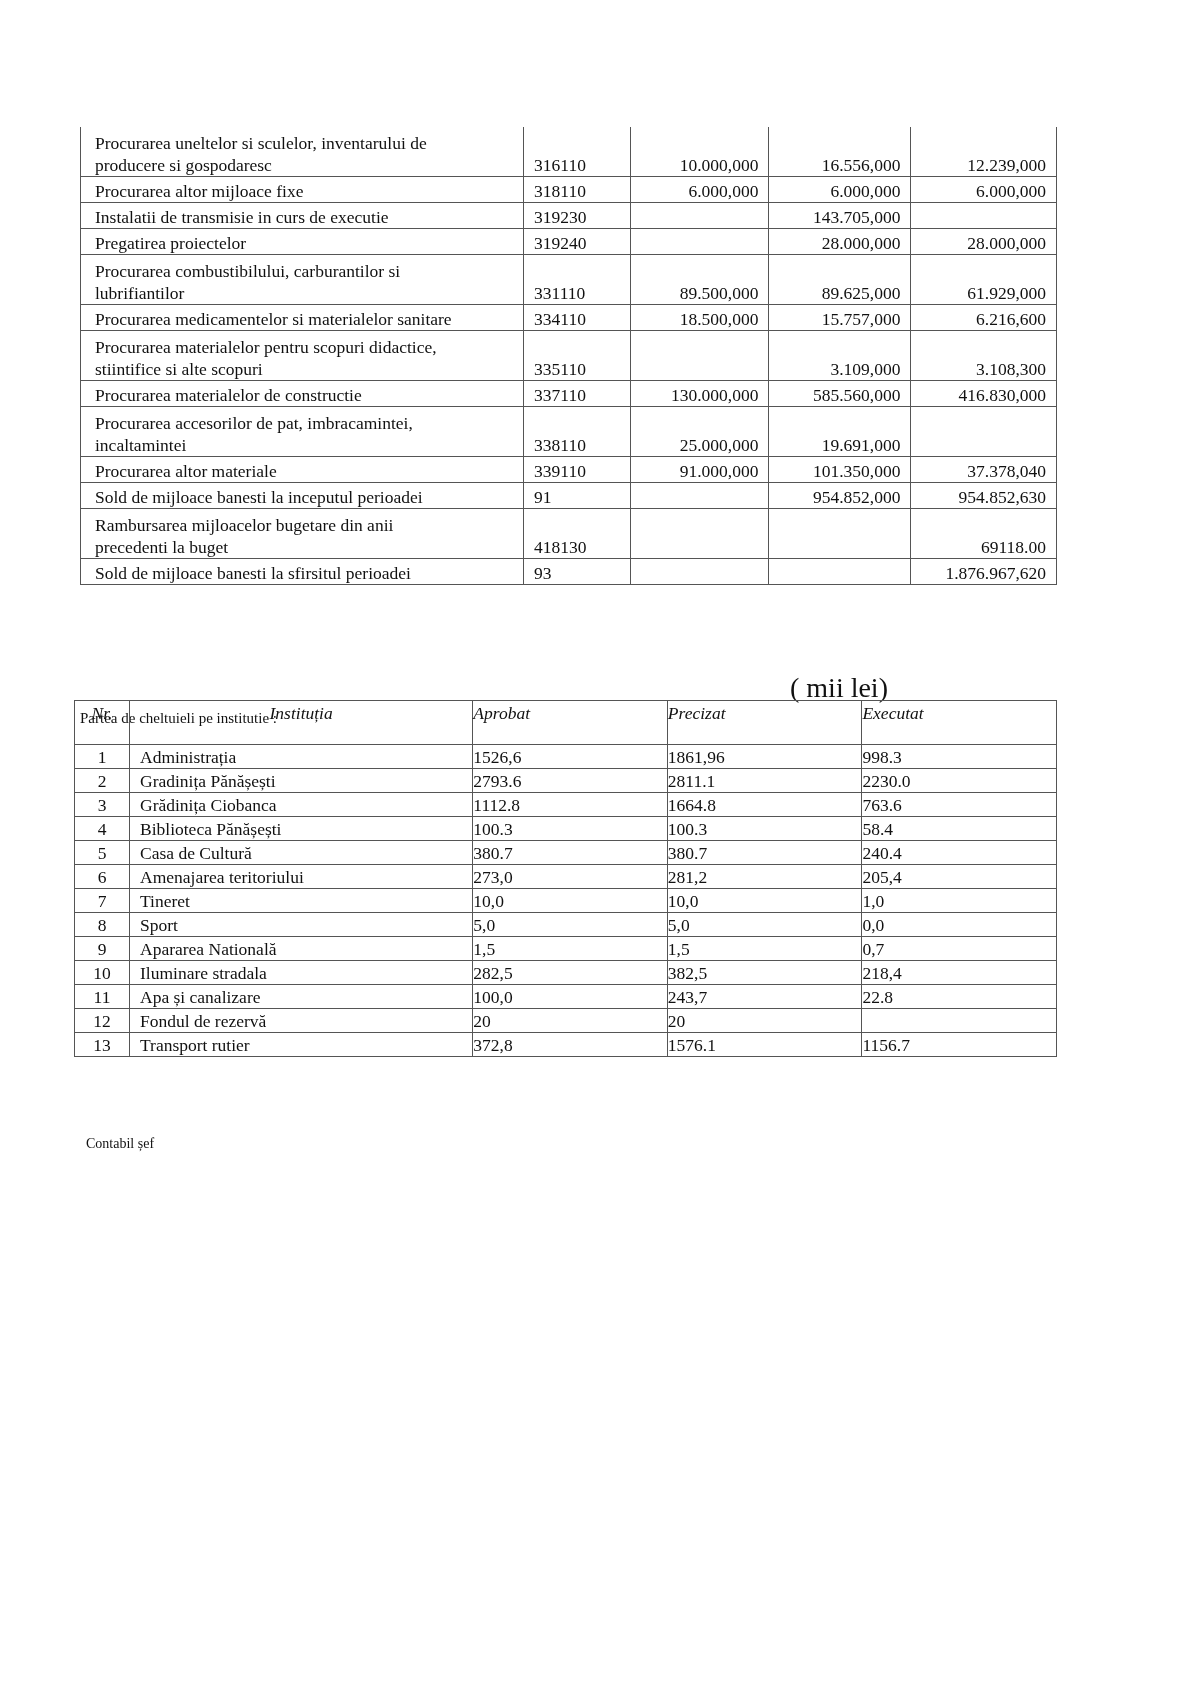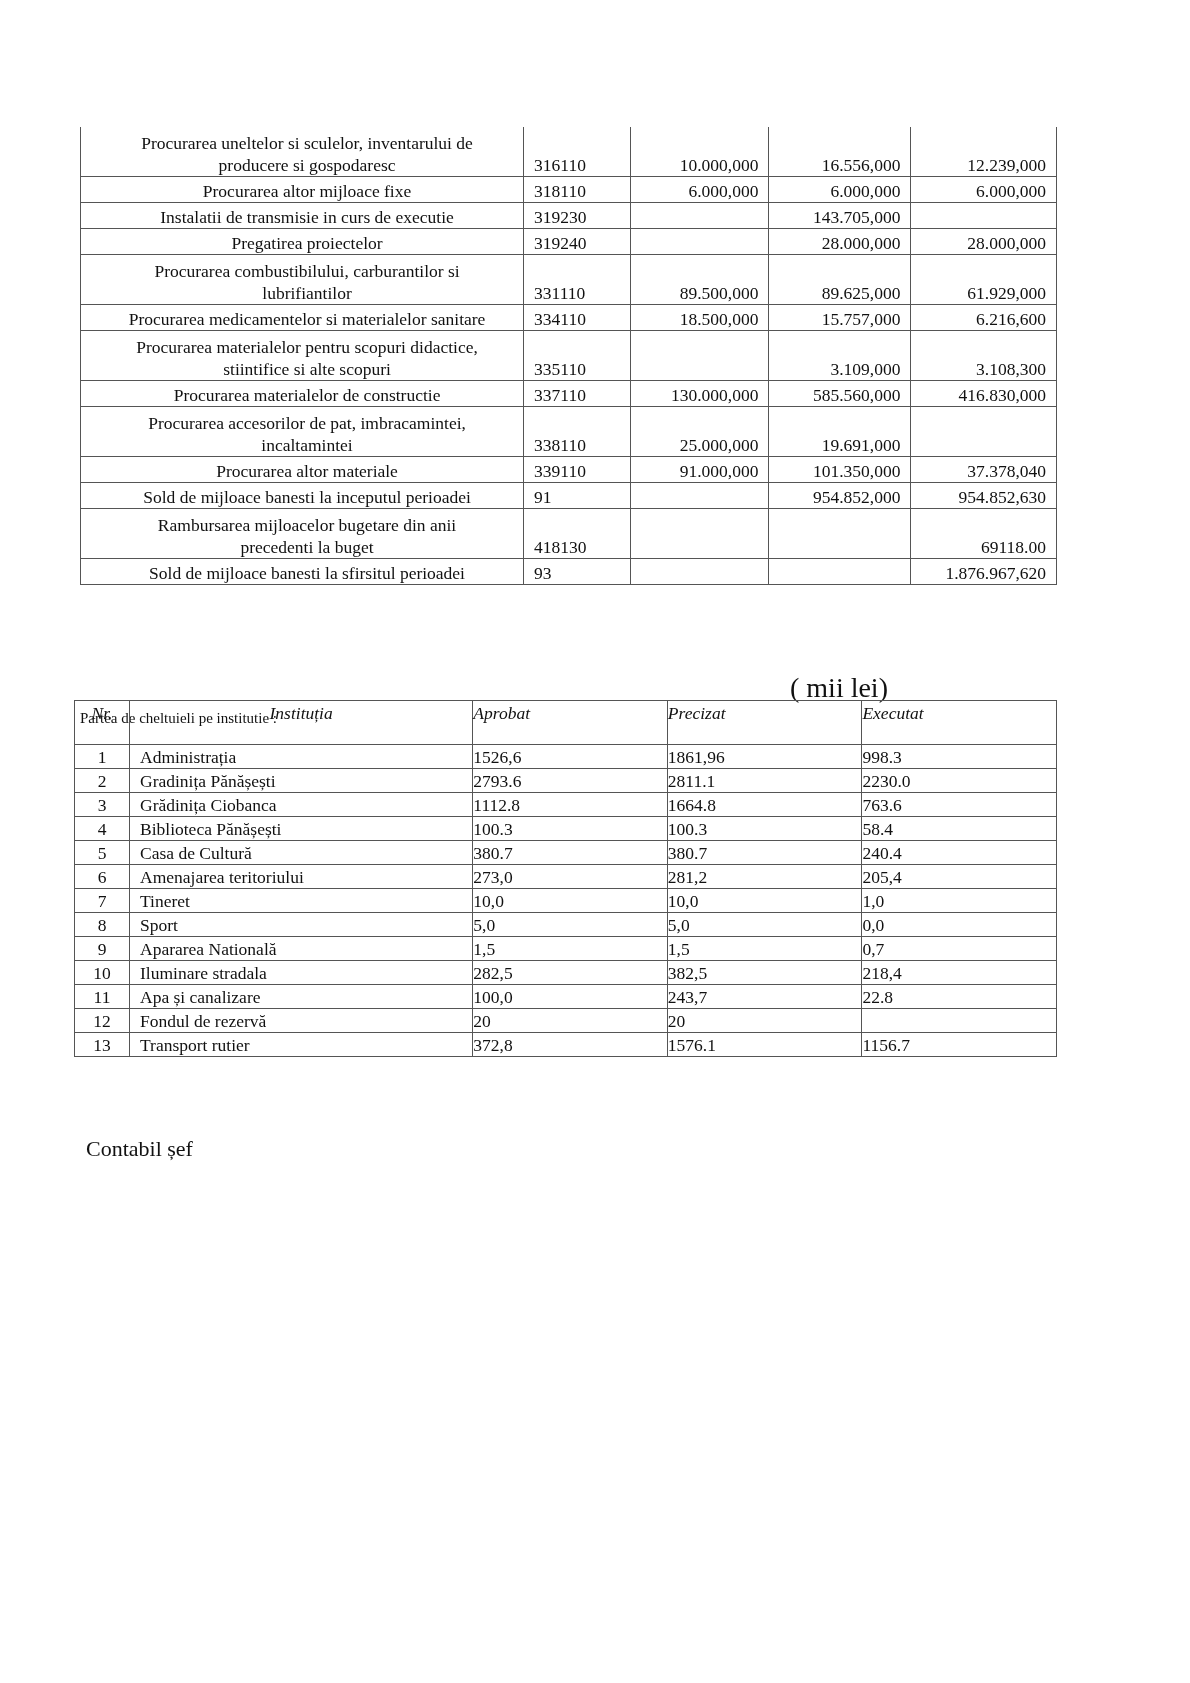--- a/index.html
+++ b/index.html
@@ -7,21 +7,21 @@
     width: 1190px; height: 1683px; position: relative; overflow: hidden;
     font-family: "Liberation Serif", "DejaVu Serif", serif; color: #111;
   }
   table { border-collapse: collapse; position: absolute; }
   td, th { padding: 0; font-weight: normal; }
 
   
   #t1 { left: 80px; top: 127px; width: 977px; font-size: 17.5px; line-height: 22px; }
   #t1 td { border: 1.3px solid #555; vertical-align: bottom; }
   #t1 tr:first-child td { border-top: none; }
-  #t1 td.desc { width: 446px; padding: 0 4px 0 14px; text-align: center; }
+  #t1 td.desc { width: 446px; padding: 0 4px 0 14px; text-align: left; }
   #t1 td.code { width: 95px; padding: 0 4px 0 10px; text-align: left; }
   #t1 td.num1 { width: 130px; padding-right: 10px; text-align: right; }
   #t1 td.num2 { width: 134px; padding-right: 10px; text-align: right; }
   #t1 td.num3 { width: 137px; padding-right: 10px; text-align: right; }
   #t1 tr.single td { height: 25px; font-family: Liberation Serif, serif; }
   #t1 tr.double td { height: 49px; }
 
   
   #sec-title { position: absolute; left: 80px; top: 672px; font-size: 15px; margin-top: 38px; }
   #sec-unit { position: absolute; left: 790px; top: 672px; font-size: 28px; }
@@ -29,21 +29,21 @@
   
   #t2 { left: 74px; top: 700px; width: 983px; font-size: 17.5px; line-height: 22px; }
   #t2 td, #t2 th { border: 1.3px solid #555; }
   #t2 th { vertical-align: top; height: 42px; text-align: center; padding-top: 1px; font-style: italic; }
   #t2 td { height: 23px; vertical-align: middle; }
   #t2 .c-nr { width: 53px; text-align: center; }
   #t2 .c-inst { width: 326px; text-align: left; padding-left: 10px; }
   #t2 th.c-inst { text-align: center; padding-left: 0; }
   #t2 .c-v { width: 190px; text-align: left; }
 
-  #signature { position: absolute; left: 86px; top: 1136px; font-size: 22px; }
+  #signature { position: absolute; left: 86px; top: 1136px; font-size: 14px; }
 </style>
 </head>
 <body>
 
 <table id="t1">
   <tbody id="t1-body">
       <tr class="double">
         <td class="desc">
           <div>Procurarea uneltelor si sculelor, inventarului de</div>
           <div>producere si gospodaresc</div>

